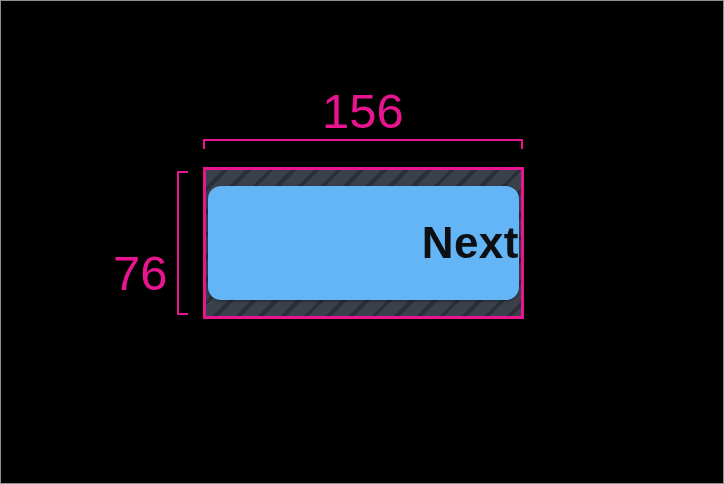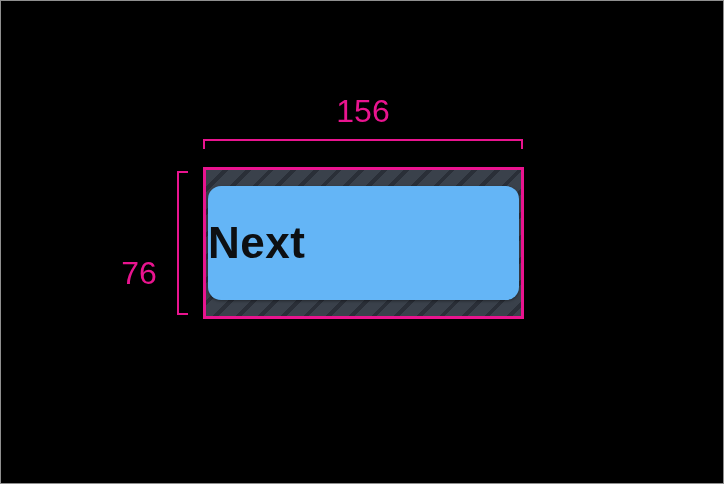--- a/index.html
+++ b/index.html
@@ -14,21 +14,21 @@
     height: 484px;
     box-sizing: border-box;
     background: var(--canvas_bg, #000);
     border: 1px solid var(--canvas_border, #8f8f8f);
     overflow: hidden;
   }
   
   .dim-label {
     position: absolute;
     color: var(--pink, #e9148f);
-    font-size: 32px;
+    font-size: 49px;
     line-height: 40px;
     font-weight: 400;
     text-align: center;
     user-select: none;
   }
   #width-label  { left: 202px; top: 90px;  width: 320px; }
   #height-label { left: 112px; top: 220px; width: 52px; margin-top: 32px;  }
 
   .dim-bracket { position: absolute; box-sizing: border-box; }
   #width-bracket {
@@ -70,21 +70,21 @@
     border: none;
     border-radius: 13px;
     background: var(--button_blue, #64b5f6);
     color: var(--button_text, #0d0f12);
     font-family: "Liberation Sans", "DejaVu Sans", sans-serif;
     font-size: 44px;
     font-weight: 600;
     letter-spacing: 0.5px;
     display: flex;
     align-items: center;
-    justify-content: flex-start;
+    justify-content: flex-end;
     box-shadow: 0 1px 3px rgba(0,0,0,0.4);
     cursor: pointer;
     padding: 0;
   }
 </style>
 </head>
 <body>
 
 <div id="stage">
 

